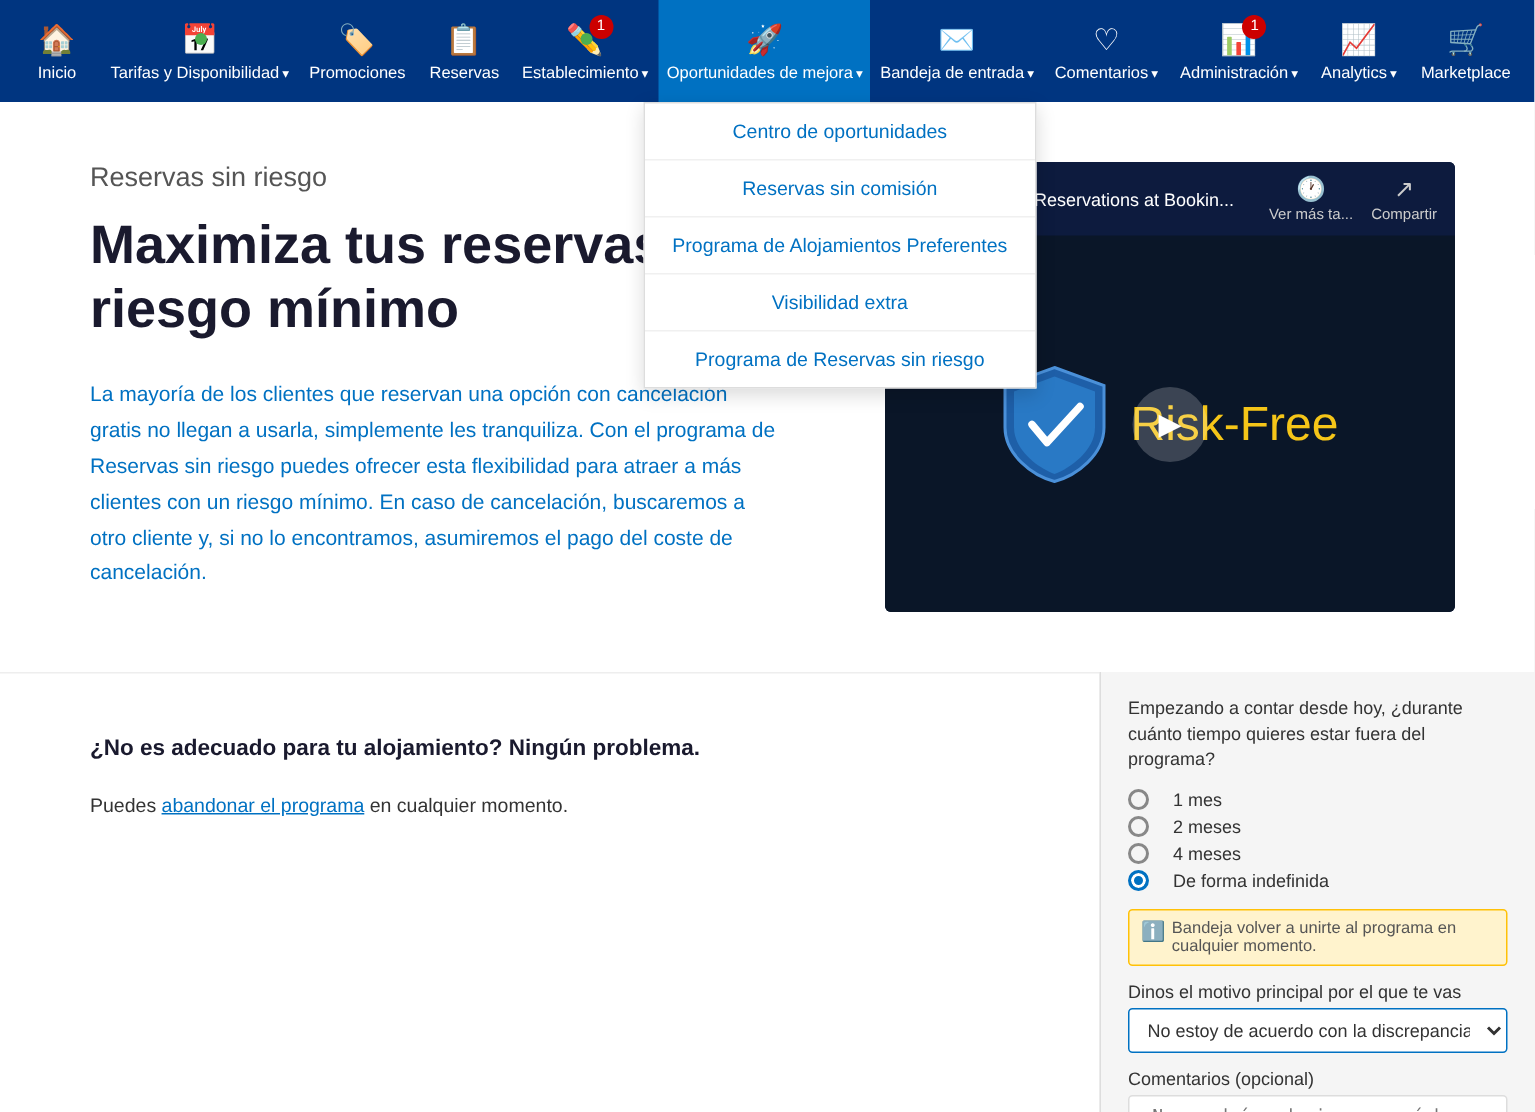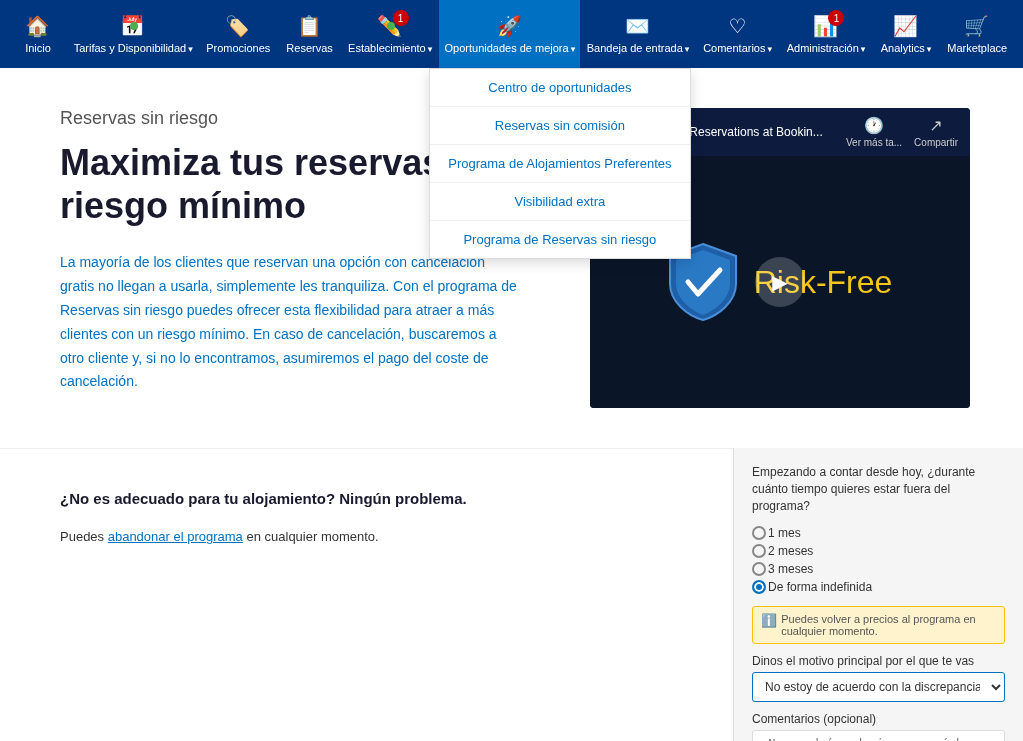--- a/index.html
+++ b/index.html
@@ -180,21 +180,21 @@
 
     .bottom-right {
       background: #f5f5f5;
       width: 290px;
       padding: 16px 18px;
       border-left: 1px solid #ddd;
       font-size: 12px;
     }
     .br-question { font-size: 12px; color: #333; margin-bottom: 12px; line-height: 1.4; }
     .radio-group { margin-bottom: 12px; }
-    .radio-item { display: flex; align-items: flex-end; gap: 2px; margin-bottom: 4px; font-size: 12px; color: #333; cursor: pointer; }
+    .radio-item { display: flex; align-items: flex-end; gap: 16px; margin-bottom: 4px; font-size: 12px; color: #333; cursor: pointer; }
     .radio-circle {
       width: 14px; height: 14px;
       border-radius: 50%;
       border: 2px solid #888;
       flex-shrink: 0;
     }
     .radio-circle.checked {
       border-color: #0071c2;
       background: #0071c2;
       box-shadow: inset 0 0 0 2px #fff;
@@ -377,30 +377,30 @@
       <label class="radio-item">
         <div class="radio-circle"></div>
         <span>1 mes</span>
       </label>
       <label class="radio-item">
         <div class="radio-circle"></div>
         <span>2 meses</span>
       </label>
       <label class="radio-item">
         <div class="radio-circle"></div>
-        <span>3 meses</span>
+        <span>4 meses</span>
       </label>
       <label class="radio-item">
         <div class="radio-circle checked"></div>
         <span>De forma indefinida</span>
       </label>
     </div>
     <div class="info-note">
       <span class="info-icon">ℹ️</span>
-      <span>Puedes volver a precios al programa en cualquier momento.</span>
+      <span>Bandeja volver a unirte al programa en cualquier momento.</span>
     </div>
     <div class="br-label">Dinos el motivo principal por el que te vas</div>
     <select class="br-select">
       <option>No estoy de acuerdo con la discrepancia de precios y condiciones</option>
     </select>
     <div class="br-label">Comentarios (opcional)</div>
     <textarea class="br-textarea" placeholder="¿Nos podrías decir por qué has decidido salir del programa?" style=""></textarea>
     
   </div>
 </div>

